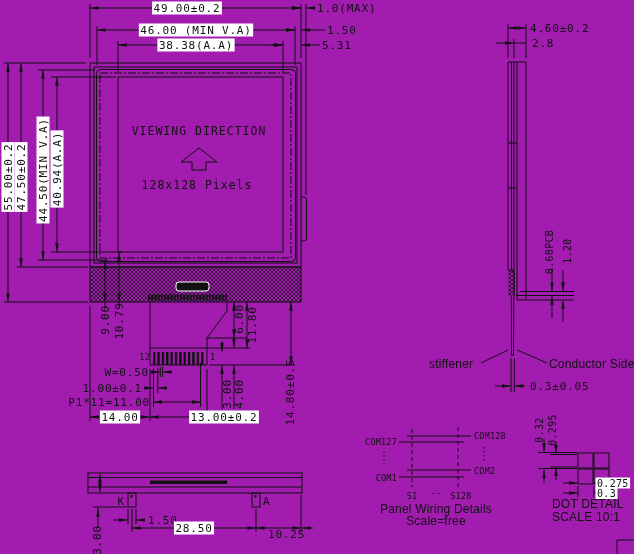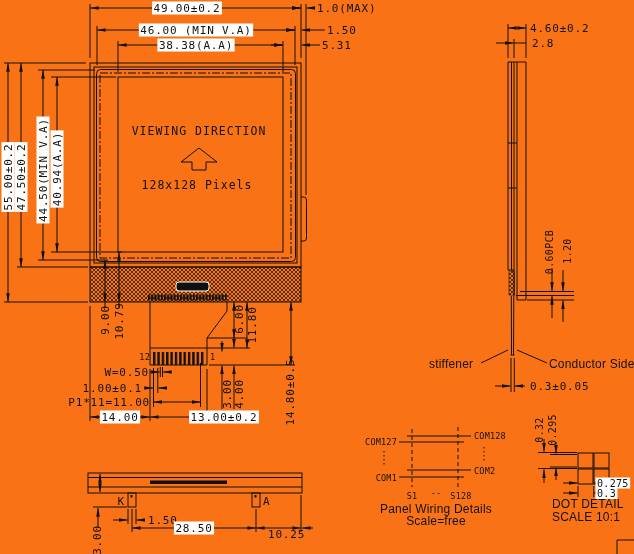--- a/index.html
+++ b/index.html
@@ -1,16 +1,16 @@
 <!DOCTYPE html>
 <html><head>
 <meta charset="utf-8">
 <style>
   html,body{margin:0;padding:0;background:#ffffff;}
-  .canvas{position:relative;width:634px;height:554px;background:#f97316;overflow:hidden;}
+  .canvas{position:relative;width:634px;height:554px;background:#a21caf;overflow:hidden;}
   svg{display:block;}
   svg line, svg path.ln, svg polyline, svg rect.st{stroke:#111;fill:none;stroke-width:1;}
   svg text{font-family:"DejaVu Sans Mono","Liberation Mono",monospace;font-size:11px;fill:#111;letter-spacing:0.8px;}
   svg text.vm{dominant-baseline:central;}
   svg text.s9{font-size:8.5px;letter-spacing:0.2px;}
   svg text.s10{font-size:10px;letter-spacing:0.3px;}
   svg text.big{font-size:11.5px;letter-spacing:1px;}
   svg text.lab{font-family:"Liberation Sans",sans-serif;font-size:12px;letter-spacing:0.2px;}
   marker path{fill:#111;stroke:none;}
 </style>

